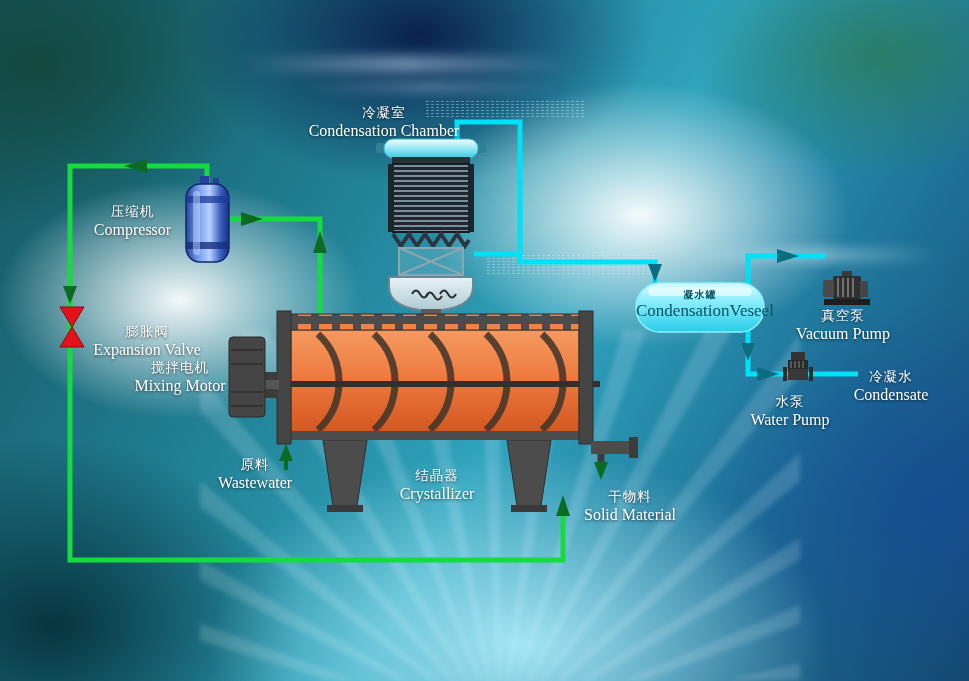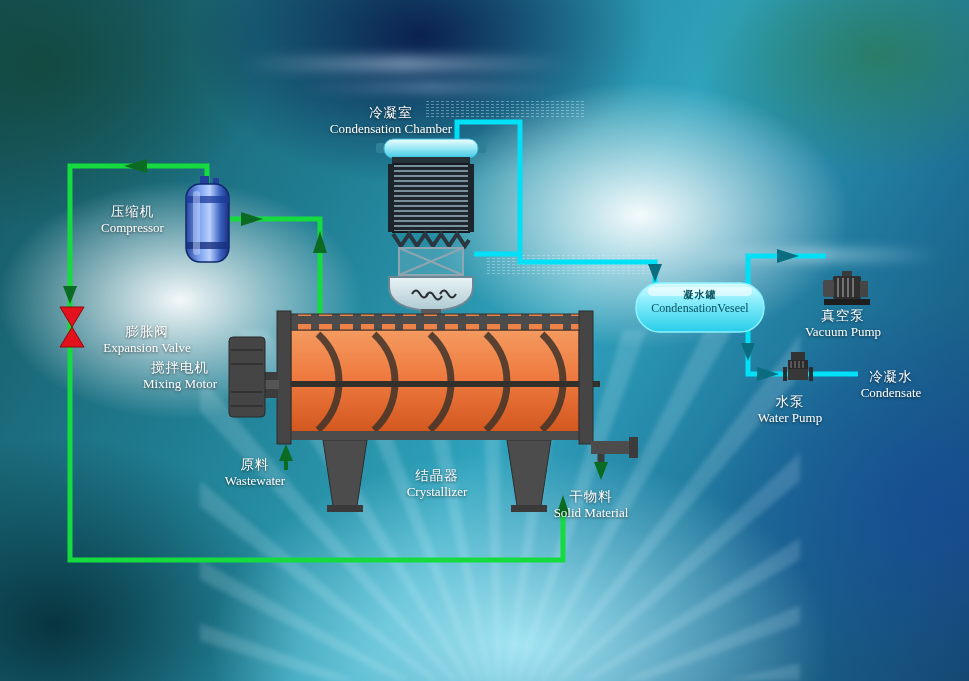--- a/index.html
+++ b/index.html
@@ -25,25 +25,25 @@
     background:repeating-conic-gradient(from -30deg at 50% 115%, rgba(255,255,255,0) 0 7deg, rgba(220,245,255,.22) 7deg 10deg);}
   .speckle{position:absolute;opacity:.45;pointer-events:none;
     background-image:radial-gradient(rgba(205,242,255,.85) 1px, transparent 1.3px);
     background-size:5px 3px;}
   #sp1{left:425px;top:100px;width:160px;height:18px;}
   #sp2{left:486px;top:254px;width:170px;height:20px;}
   svg.diagram{position:absolute;left:0;top:0;}
   .label{position:absolute;text-align:center;color:#fff;line-height:1.2;
          text-shadow:0 1px 3px rgba(0,0,0,.65);pointer-events:none;}
   .label .zh{display:block;font-size:13.5px;letter-spacing:1px;}
-  .label .en{display:block;font-size:13px;}
+  .label .en{display:block;font-size:16px;}
   .label.left{text-align:center;}
   #lbl-vessel{color:#07525f;text-shadow:none;}
   #lbl-vessel .zh{font-weight:bold;font-size:10px;}
-  #lbl-vessel .en{font-size:12px;}
+  #lbl-vessel .en{font-size:17px;}
 </style>
 </head>
 <body>
 
 <div id="stage">
   <div id="bg-base" class="layer"></div>
   <div id="streak1" class="streak"></div>
   <div id="streak2" class="streak"></div>
   <div id="streak3" class="streak"></div>
   <div id="rays" class="layer"></div>
@@ -212,21 +212,21 @@
           <line x1="795" y1="361" x2="795" y2="368"></line>
         <line x1="799" y1="361" x2="799" y2="368"></line>
           <line x1="803" y1="361" x2="803" y2="368"></line>
       </g>
       <rect x="788" y="369" width="20" height="11" fill="#383838"></rect>
       <rect x="783" y="367" width="4" height="14" fill="#2c2c2c"></rect>
       <rect x="809" y="367" width="4" height="14" fill="#2c2c2c"></rect>
     </g>
   </svg>
 
-  <div class="label" id="lbl-chamber" style="left:296px;top:105px;width:190px;">
+  <div class="label" id="lbl-chamber" style="left:289px;top:105px;width:190px;">
     <span class="zh">冷凝室</span>
     <span class="en">Condensation Chamber</span>
   </div>
   <div class="label" style="left:85px;top:204px;width:95px;">
     <span class="zh">压缩机</span>
     <span class="en">Compressor</span>
   </div>
   <div class="label left" style="left:87px;top:324px;width:120px;">
     <span class="zh">膨胀阀</span>
     <span class="en">Expansion Valve</span>
@@ -236,21 +236,21 @@
     <span class="en">Mixing Motor</span>
   </div>
   <div class="label" style="left:205px;top:457px;width:100px;">
     <span class="zh">原料</span>
     <span class="en">Wastewater</span>
   </div>
   <div class="label" style="left:377px;top:468px;width:120px;">
     <span class="zh">结晶器</span>
     <span class="en">Crystallizer</span>
   </div>
-  <div class="label" style="left:536px;top:489px;width:110px;">
+  <div class="label" style="left:575px;top:489px;width:110px;">
     <span class="zh">干物料</span>
     <span class="en">Solid Material</span>
   </div>
   <div class="label" id="lbl-vessel" style="left:636px;top:289px;width:128px;">
     <span class="zh">凝水罐</span>
     <span class="en">CondensationVeseel</span>
   </div>
   <div class="label" style="left:788px;top:308px;width:110px;">
     <span class="zh">真空泵</span>
     <span class="en">Vacuum Pump</span>

